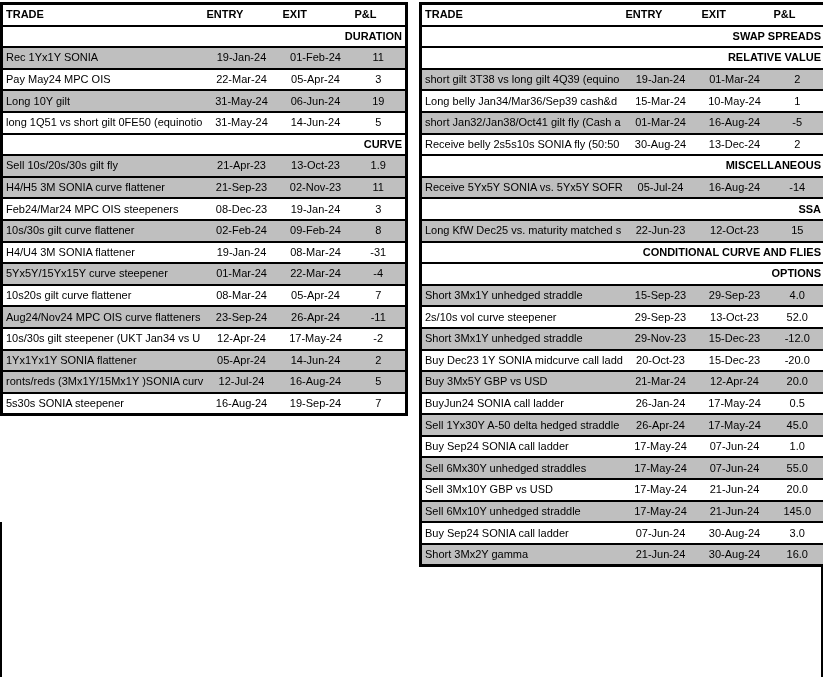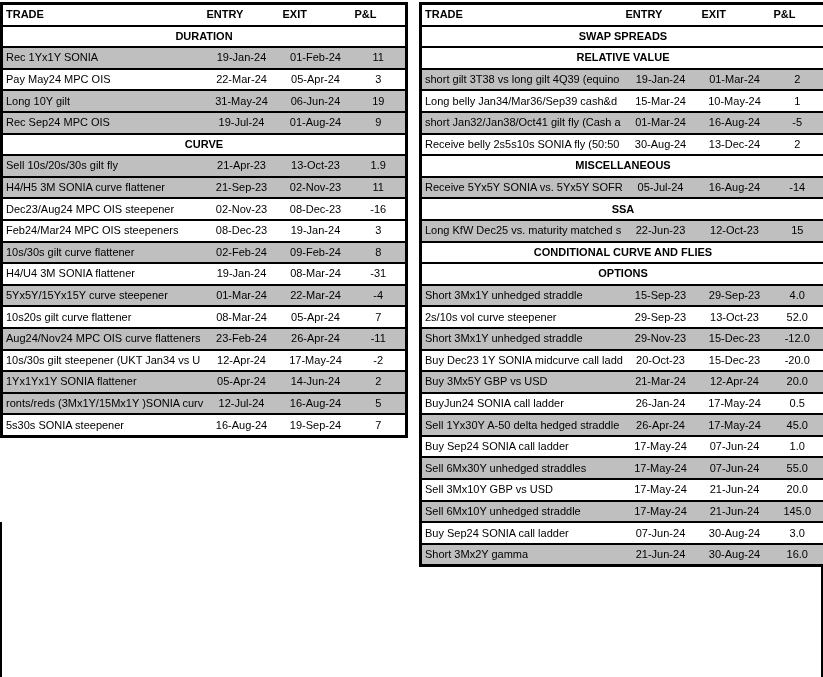--- a/index.html
+++ b/index.html
@@ -44,21 +44,21 @@
   th.col-entry, th.col-exit, th.col-pnl,
   td.col-entry, td.col-exit, td.col-pnl { text-align: center; }
 
   col.c-trade { width: 202px; }
   col.c-entry { width: 76px; }
   col.c-exit  { width: 72px; }
   col.c-pnl   { width: 55px; }
 
   tr.section-row td {
     font-weight: bold;
-    text-align: center;
+    text-align: right;
     background: var(--plain, #fff);
   }
   tr.trade-row.shaded td { background: var(--shaded, #bfbfbf); }
 
   .gridline-ext {
     position: absolute;
     width: 2px;
     background: var(--border, #000);
   }
   .gridline-ext.left-edge  { left: 0px;   top: 522px; height: 155px; }
@@ -99,48 +99,42 @@
           <td class="col-entry">22-Mar-24</td>
           <td class="col-exit">05-Apr-24</td>
           <td class="col-pnl">3</td>
         </tr>
         <tr class="trade-row shaded">
           <td class="col-trade">Long 10Y gilt</td>
           <td class="col-entry">31-May-24</td>
           <td class="col-exit">06-Jun-24</td>
           <td class="col-pnl">19</td>
         </tr>
-        <tr class="trade-row shaded">
-          <td class="col-trade">Rec Sep24 MPC OIS</td>
-          <td class="col-entry">19-Jul-24</td>
-          <td class="col-exit">01-Aug-24</td>
-          <td class="col-pnl">9</td>
+        <tr class="trade-row">
+          <td class="col-trade">long 1Q51 vs short gilt 0FE50 (equinotio</td>
+          <td class="col-entry">31-May-24</td>
+          <td class="col-exit">14-Jun-24</td>
+          <td class="col-pnl">5</td>
         </tr>
         <tr class="section-row">
           <td colspan="4">CURVE</td>
         </tr>
         <tr class="trade-row shaded">
           <td class="col-trade">Sell 10s/20s/30s gilt fly</td>
           <td class="col-entry">21-Apr-23</td>
           <td class="col-exit">13-Oct-23</td>
           <td class="col-pnl">1.9</td>
         </tr>
         <tr class="trade-row shaded">
           <td class="col-trade">H4/H5 3M SONIA curve flattener</td>
           <td class="col-entry">21-Sep-23</td>
           <td class="col-exit">02-Nov-23</td>
           <td class="col-pnl">11</td>
         </tr>
         <tr class="trade-row">
-          <td class="col-trade">Dec23/Aug24 MPC OIS steepener</td>
-          <td class="col-entry">02-Nov-23</td>
-          <td class="col-exit">08-Dec-23</td>
-          <td class="col-pnl">-16</td>
-        </tr>
-        <tr class="trade-row">
           <td class="col-trade">Feb24/Mar24 MPC OIS steepeners</td>
           <td class="col-entry">08-Dec-23</td>
           <td class="col-exit">19-Jan-24</td>
           <td class="col-pnl">3</td>
         </tr>
         <tr class="trade-row shaded">
           <td class="col-trade">10s/30s gilt curve flattener</td>
           <td class="col-entry">02-Feb-24</td>
           <td class="col-exit">09-Feb-24</td>
           <td class="col-pnl">8</td>
@@ -158,21 +152,21 @@
           <td class="col-pnl">-4</td>
         </tr>
         <tr class="trade-row">
           <td class="col-trade">10s20s gilt curve flattener</td>
           <td class="col-entry">08-Mar-24</td>
           <td class="col-exit">05-Apr-24</td>
           <td class="col-pnl">7</td>
         </tr>
         <tr class="trade-row shaded">
           <td class="col-trade">Aug24/Nov24 MPC OIS curve flatteners</td>
-          <td class="col-entry">23-Feb-24</td>
+          <td class="col-entry">23-Sep-24</td>
           <td class="col-exit">26-Apr-24</td>
           <td class="col-pnl">-11</td>
         </tr>
         <tr class="trade-row">
           <td class="col-trade">10s/30s gilt steepener (UKT Jan34 vs U</td>
           <td class="col-entry">12-Apr-24</td>
           <td class="col-exit">17-May-24</td>
           <td class="col-pnl">-2</td>
         </tr>
         <tr class="trade-row shaded">

